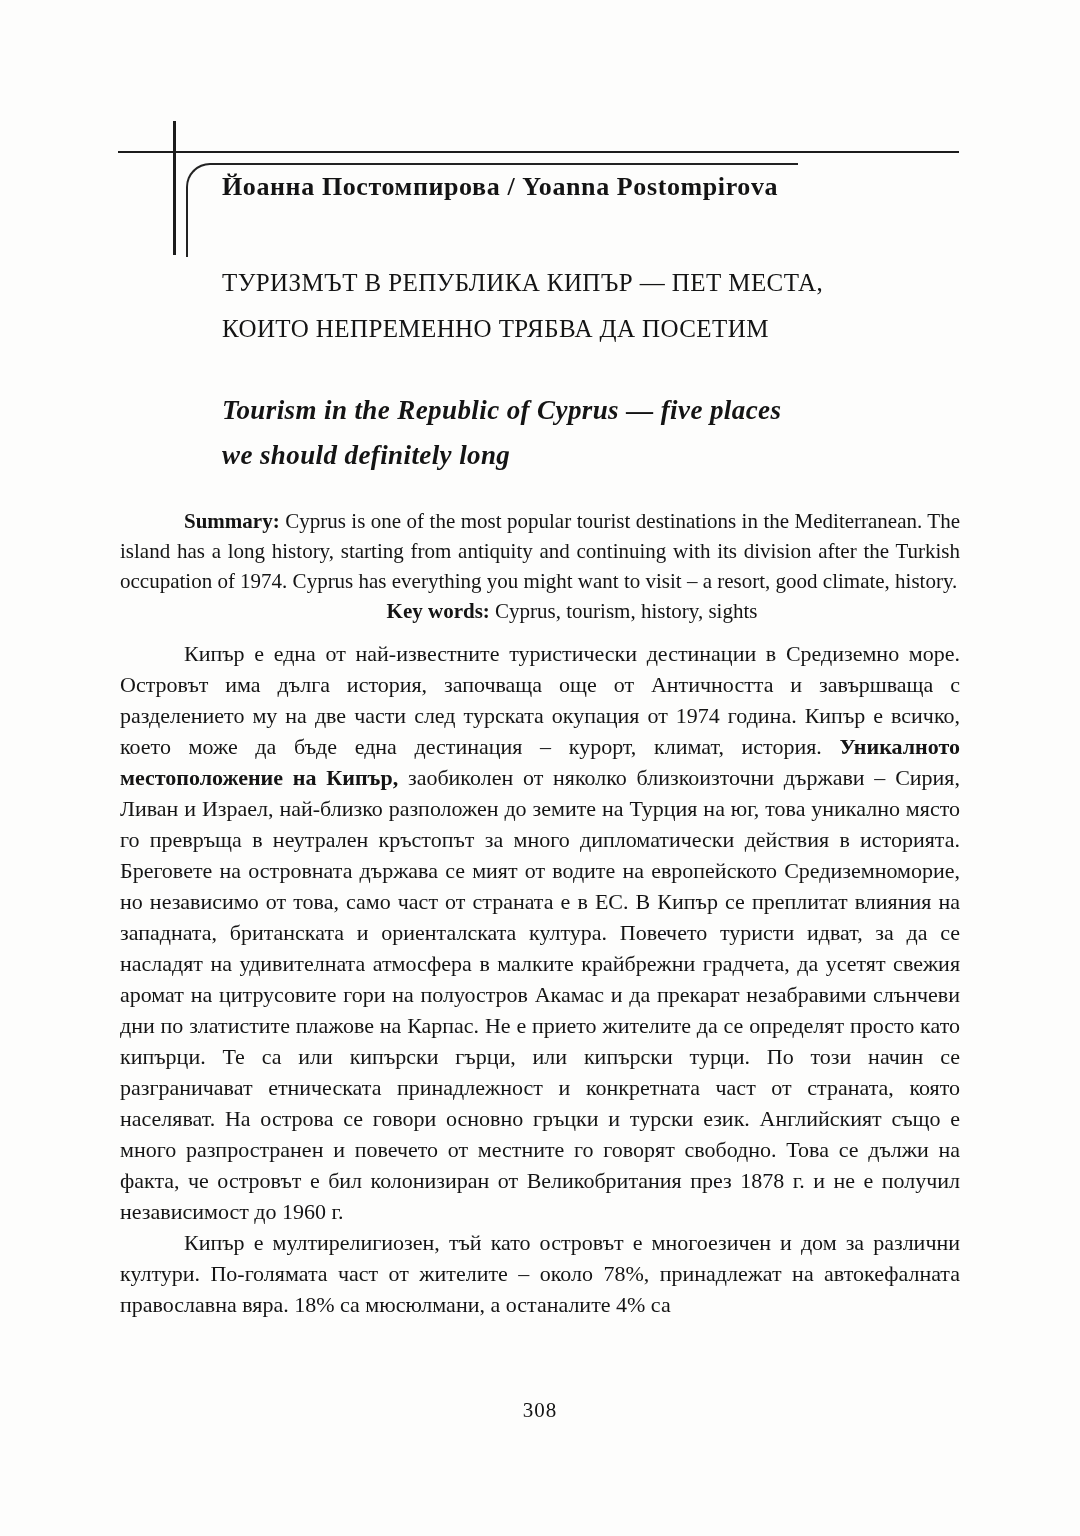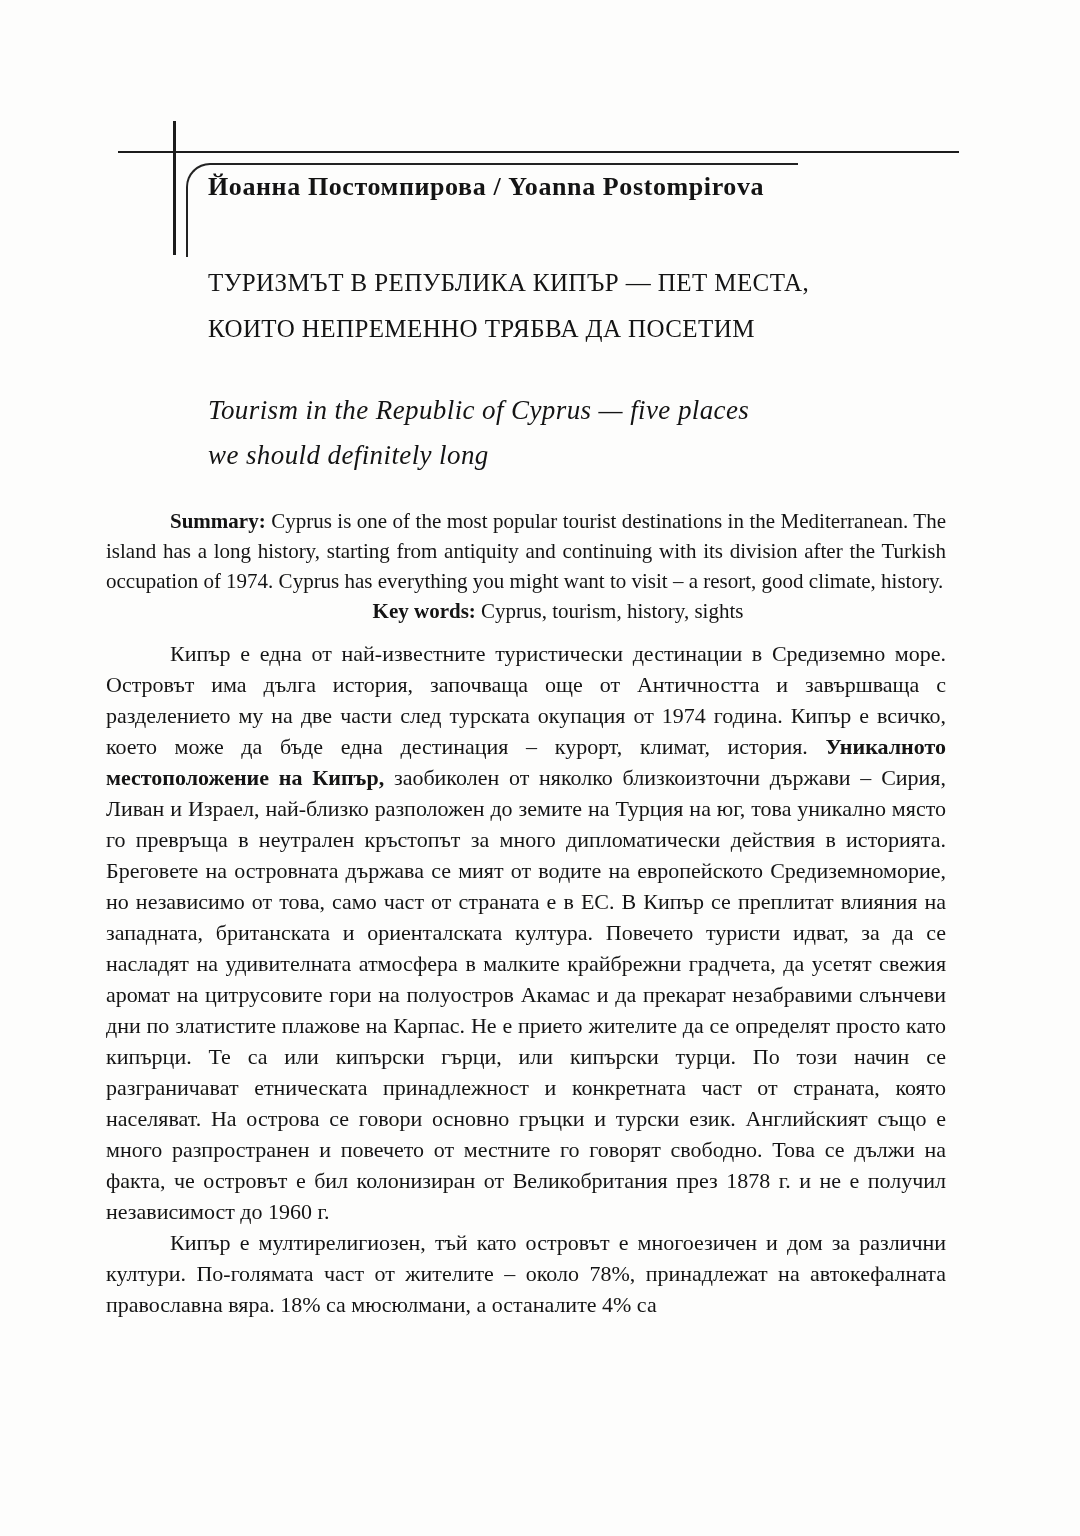--- a/index.html
+++ b/index.html
@@ -32,21 +32,21 @@
     position: absolute;
     left: 186px; top: 163px;
     width: 612px; height: 94px;
     border-left: 2px solid #222;
     border-top: 2px solid #222;
     border-top-left-radius: 24px;
   }
 
   .content {
     position: absolute;
-    left: 106px; top: 0;
+    left: 120px; top: 0;
     width: 840px;
   }
 
   .author {
     margin-top: 172px;
     margin-left: 102px;
     font-size: 26px;
     font-weight: 600;
     letter-spacing: 0.6px;
     white-space: nowrap;
@@ -58,21 +58,21 @@
     font-size: 25px;
     font-weight: 400;
     line-height: 46px;
     letter-spacing: 0.4px;
   }
 
   .title-en {
     margin-top: 36px;
     margin-left: 102px;
     font-size: 27px;
-    font-weight: 400;
+    font-weight: 700;
     font-style: italic;
     line-height: 45px;
     letter-spacing: 0.4px;
   }
 
   .abstract {
     margin-top: 28px;
     font-size: 21px;
     line-height: 30px;
     text-align: justify;
@@ -127,14 +127,15 @@
       <p class="keywords"><span class="b">Key words:</span><span> Cyprus, tourism, history, sights</span></p>
     </div>
 
     <div class="body-text">
       <p><span>Кипър е една от най-известните туристически дестинации в Средиземно море. Островът има дълга история, започваща още от Античността и завършваща с разделението му на две части след турската окупация от 1974 година. Кипър е всичко, което може да бъде една дестинация – курорт, климат, история. </span><span class="b">Уникалното местоположение на Кипър,</span><span> заобиколен от няколко близкоизточни държави – Сирия, Ливан и Израел, най-близко разположен до земите на Турция на юг, това уникално място го превръща в неутрален кръстопът за много дипломатически действия в историята. Бреговете на островната държава се мият от водите на европейското Средиземноморие, но независимо от това, само част от страната е в ЕС. В Кипър се преплитат влияния на западната, британската и ориенталската култура. Повечето туристи идват, за да се насладят на удивителната атмосфера в малките крайбрежни градчета, да усетят свежия аромат на цитрусовите гори на полуостров Акамас и да прекарат незабравими слънчеви дни по златистите плажове на Карпас. Не е прието жителите да се определят просто като кипърци. Те са или кипърски гърци, или кипърски турци. По този начин се разграничават етническата принадлежност и конкретната част от страната, която населяват. На острова се говори основно гръцки и турски език. Английският също е много разпространен и повечето от местните го говорят свободно. Това се дължи на факта, че островът е бил колонизиран от Великобритания през 1878 г. и не е получил независимост до 1960 г.</span></p>
       <p>Кипър е мултирелигиозен, тъй като островът е многоезичен и дом за различни култури. По-голямата част от жителите – около 78%, принадлежат на автокефалната православна вяра. 18% са мюсюлмани, а останалите 4% са</p>
     </div>
 
   </div>
 
+  <div class="page-number">308</div>
 
 </div>
 
 </body></html>

